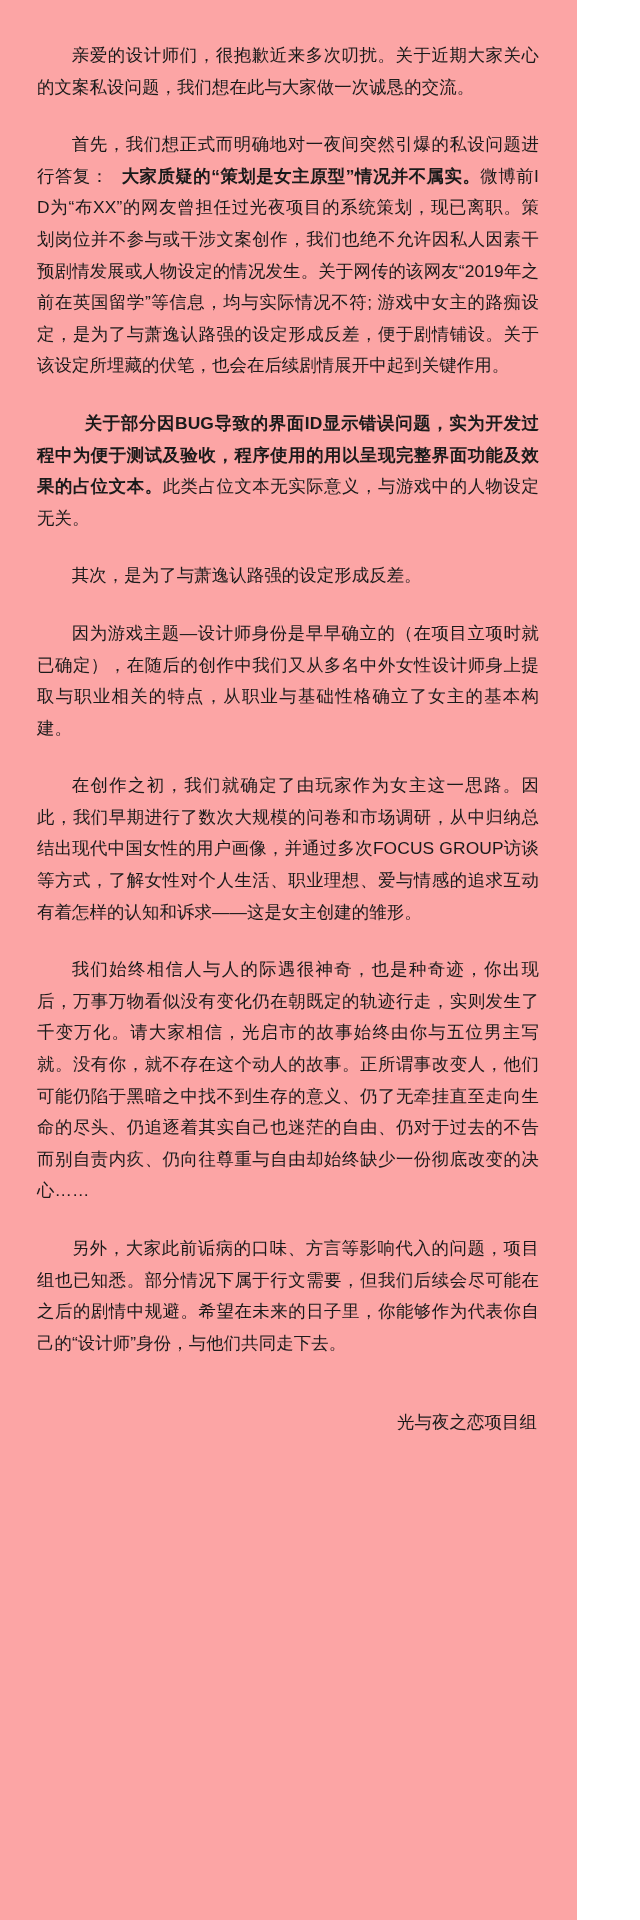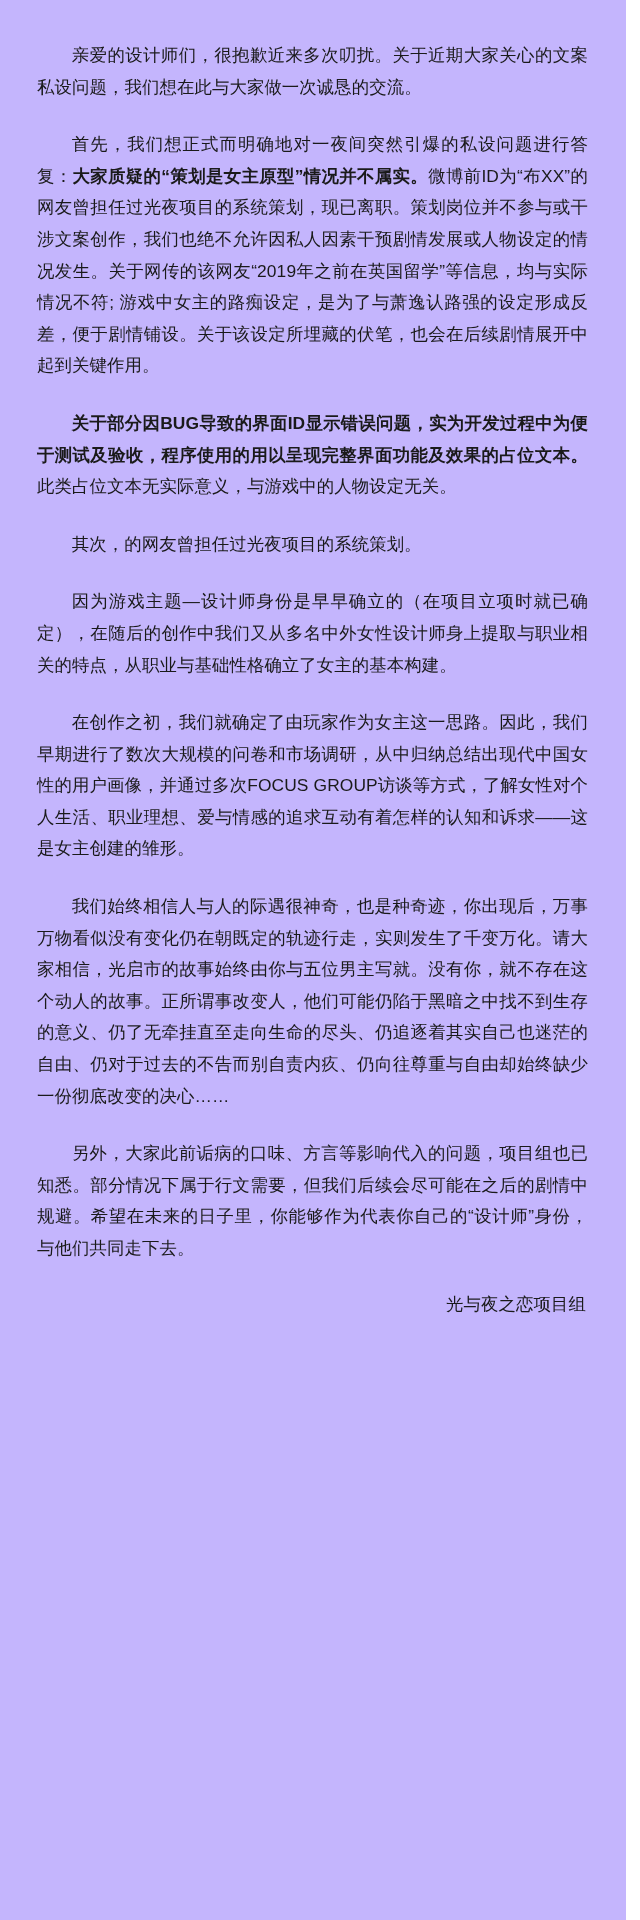--- a/index.html
+++ b/index.html
@@ -9,63 +9,64 @@
   }
   body {
     width: 640px;
     height: 1920px;
     font-family: "Liberation Sans", "DejaVu Sans", sans-serif;
     color: #1a1a1a;
     overflow: hidden;
   }
   .page {
     box-sizing: border-box;
-    width: 626px;
+    width: 577px;
     height: 1920px;
     padding: 40px 38px 0 37px;
-    background: #c4b5fd;
+    background: #fca5a5;
   }
   .statement {
     display: block;
   }
   p.para {
     margin: 0 0 26px 0;
     font-size: 17.4px;
     line-height: 31.6px;
     text-align: justify;
     text-justify: inter-character;
     text-indent: 2em;
     letter-spacing: 0.1px;
     color: #1a1a1a;
     word-break: break-all;
   }
   p.para:last-of-type {
     margin-bottom: 15px;
   }
   .b {
     font-weight: bold;
+    margin-left: 13px;
   }
   .signature {
-    margin-top: 24px;
+    margin-top: 48px;
     font-size: 17.4px;
     line-height: 31.6px;
     text-align: right;
     padding-right: 2px;
     color: #1a1a1a;
     letter-spacing: 0.1px;
   }
 </style>
 </head>
 <body>
 
 <div class="page">
   <div class="statement" id="statement-body">
       <p class="para"><span>亲爱的设计师们，很抱歉近来多次叨扰。关于近期大家关心的文案私设问题，我们想在此与大家做一次诚恳的交流。</span></p>
       <p class="para"><span>首先，我们想正式而明确地对一夜间突然引爆的私设问题进行答复：</span><span class="b">大家质疑的“策划是女主原型”情况并不属实。</span><span>微博前ID为“布XX”的网友曾担任过光夜项目的系统策划，现已离职。策划岗位并不参与或干涉文案创作，我们也绝不允许因私人因素干预剧情发展或人物设定的情况发生。关于网传的该网友“2019年之前在英国留学”等信息，均与实际情况不符; 游戏中女主的路痴设定，是为了与萧逸认路强的设定形成反差，便于剧情铺设。关于该设定所埋藏的伏笔，也会在后续剧情展开中起到关键作用。</span></p>
       <p class="para"><span class="b">关于部分因BUG导致的界面ID显示错误问题，实为开发过程中为便于测试及验收，程序使用的用以呈现完整界面功能及效果的占位文本。</span><span>此类占位文本无实际意义，与游戏中的人物设定无关。</span></p>
-      <p class="para"><span>其次，的网友曾担任过光夜项目的系统策划。</span></p>
+      <p class="para"><span>其次，是为了与萧逸认路强的设定形成反差。</span></p>
       <p class="para"><span>因为游戏主题—设计师身份是早早确立的（在项目立项时就已确定），在随后的创作中我们又从多名中外女性设计师身上提取与职业相关的特点，从职业与基础性格确立了女主的基本构建。</span></p>
       <p class="para"><span>在创作之初，我们就确定了由玩家作为女主这一思路。因此，我们早期进行了数次大规模的问卷和市场调研，从中归纳总结出现代中国女性的用户画像，并通过多次FOCUS GROUP访谈等方式，了解女性对个人生活、职业理想、爱与情感的追求互动有着怎样的认知和诉求——这是女主创建的雏形。</span></p>
       <p class="para"><span>我们始终相信人与人的际遇很神奇，也是种奇迹，你出现后，万事万物看似没有变化仍在朝既定的轨迹行走，实则发生了千变万化。请大家相信，光启市的故事始终由你与五位男主写就。没有你，就不存在这个动人的故事。正所谓事改变人，他们可能仍陷于黑暗之中找不到生存的意义、仍了无牵挂直至走向生命的尽头、仍追逐着其实自己也迷茫的自由、仍对于过去的不告而别自责内疚、仍向往尊重与自由却始终缺少一份彻底改变的决心……</span></p>
       <p class="para"><span>另外，大家此前诟病的口味、方言等影响代入的问题，项目组也已知悉。部分情况下属于行文需要，但我们后续会尽可能在之后的剧情中规避。希望在未来的日子里，你能够作为代表你自己的“设计师”身份，与他们共同走下去。</span></p>
     </div>
   <div class="signature">光与夜之恋项目组</div>
 </div>
 
 </body></html>

